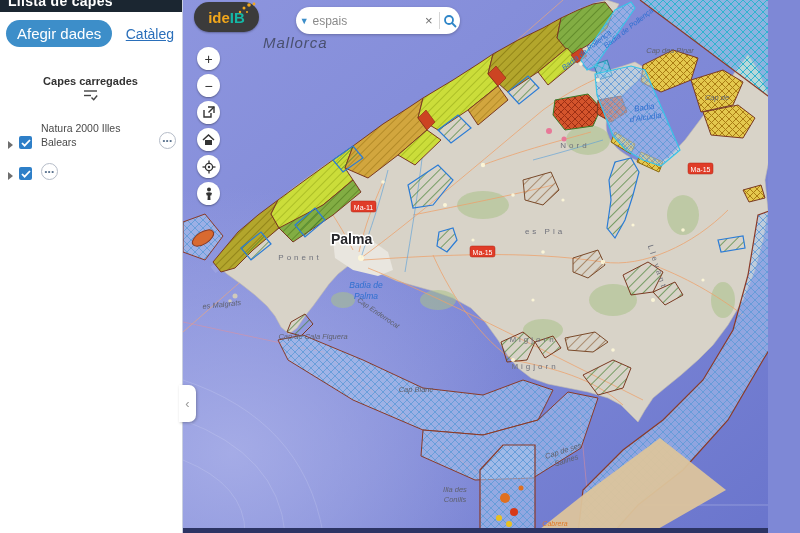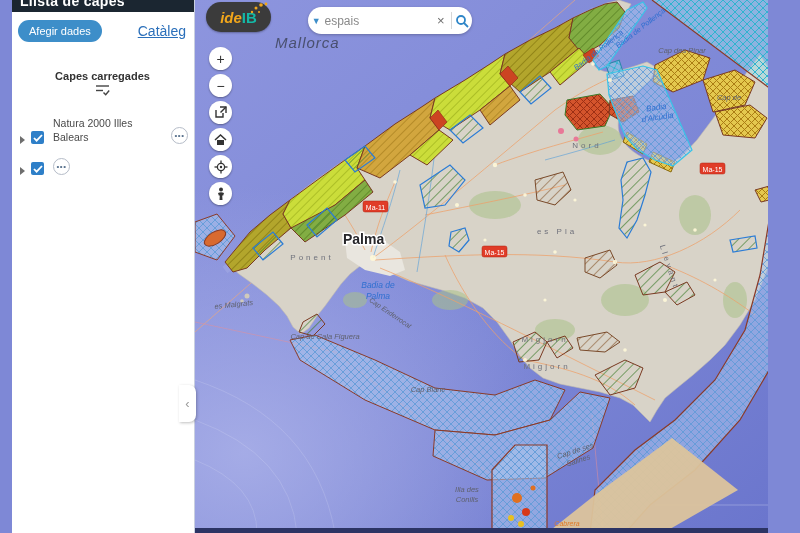--- a/index.html
+++ b/index.html
@@ -1,29 +1,29 @@
 <!DOCTYPE html>
 <html><head>
 <meta charset="utf-8">
 <style>
   * { margin:0; padding:0; box-sizing:border-box; }
   html,body { width:800px; height:533px; overflow:hidden;
     font-family:"Liberation Sans", sans-serif; background:#7e88d6; }
-  .app { position:relative; width:768px; height:533px; display:flex;padding-left:12px; }
+  .app { position:relative; width:768px; height:533px; display:flex; }
 
   
   .panel { position:relative; width:183px; height:533px; background:#ffffff;
     border-right:1px solid #c9cfe0; z-index:30; flex:0 0 183px; }
   .panel-header { height:12px; background:#1b2631; overflow:hidden; }
   .panel-header span { display:block; color:#fff; font-weight:bold; font-size:14px;
     margin-top:-7px; margin-left:8px; letter-spacing:.3px; white-space:nowrap; }
   .panel-toolbar { display:flex; justify-content:space-between; align-items:center;
     padding:8px 8px 0 6px; }
   .btn-add { background:#3d8ec9; color:#fff; border:none; border-radius:14px;
-    font-size:11px; padding:5px 11px; cursor:pointer; font-family:inherit; }
+    font-size:15px; padding:5px 11px; cursor:pointer; font-family:inherit; }
   .link-cat { color:#2a6fba; font-size:14px; text-decoration:underline; cursor:pointer; }
   .section-row { display:flex; justify-content:space-between; align-items:center;
     margin-top:28px; padding:0 8px 0 7px;flex-direction:column; }
   .section-row .heading { font-size:11px; font-weight:bold; color:#323232; }
   .layers { margin-top:10px; }
   .layer-row { display:flex; align-items:flex-end; padding:7px 6px 7px 8px; }
   .caret { width:0; height:0; border-top:4px solid transparent; border-bottom:4px solid transparent;
     border-left:5px solid #6e6e6e; margin:3px 6px 0 0; cursor:pointer; flex:0 0 auto; }
   .chk { width:13px; height:13px; background:#2e7fc8; border-radius:2px; flex:0 0 auto;
     display:flex; align-items:center; justify-content:center; cursor:pointer; margin-right:9px; }
@@ -36,21 +36,21 @@
     display:flex; align-items:center; justify-content:center; color:#9a9a9a; font-size:13px;
     cursor:pointer; z-index:40; }
 
   
   .map-wrap { position:relative; width:617px; height:533px; flex:1 1 auto; overflow:hidden; }
   .map-wrap svg.map { position:absolute; left:0; top:0; }
 
   .logo { position:absolute; left:11px; top:2px; width:65px; height:30px; background:#3b3b3b;
     border-radius:15px; display:flex; align-items:center; justify-content:center; z-index:20;
     box-shadow:0 1px 2px rgba(0,0,0,.3); }
-  .logo .t1 { color:#f2a71b; font-weight:bold; font-size:15px; font-style:italic; }
+  .logo .t1 { color:#f2a71b; font-weight:bold; font-size:15px; }
   .logo .t2 { color:#14b8a6; font-weight:bold; font-size:15px; }
   .logo svg { position:absolute; right:2px; top:-2px; }
 
   .searchbar { position:absolute; left:113px; top:7px; width:164px; height:27px; background:#fff;
     border-radius:14px; display:flex; align-items:center; z-index:20;
     box-shadow:0 1px 3px rgba(0,0,0,.25); overflow:hidden; }
   .searchbar .dd { width:24px; text-align:center; color:#3d8ec9; font-size:9px; cursor:pointer; }
   .searchbar input { flex:1 1 auto; border:none; outline:none; font-size:12px; color:#8a8a8a;
     min-width:10px; font-family:inherit; background:transparent; }
   .searchbar .clear { color:#6e6e6e; font-size:13px; padding:0 6px; cursor:pointer; }

